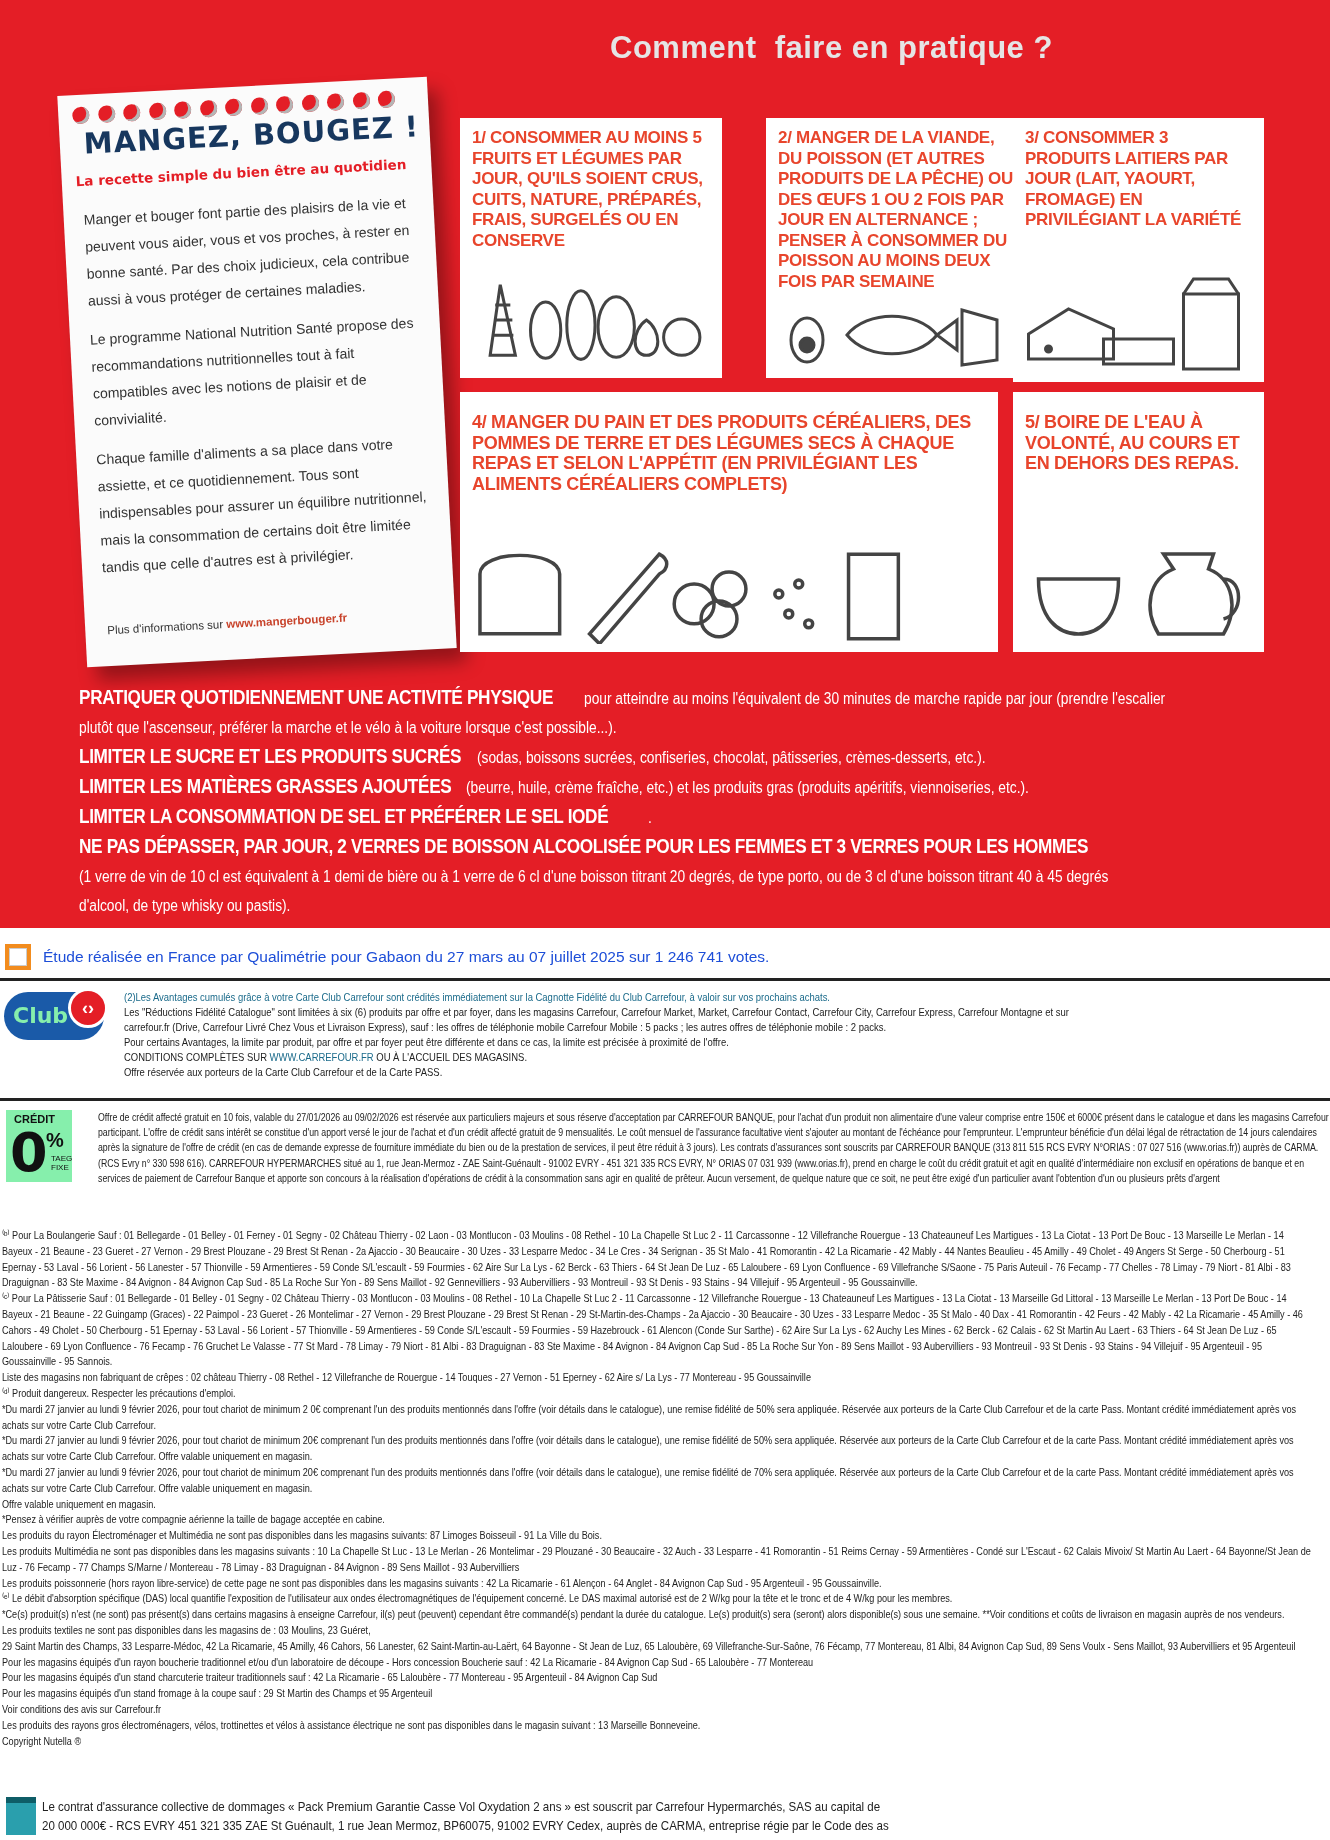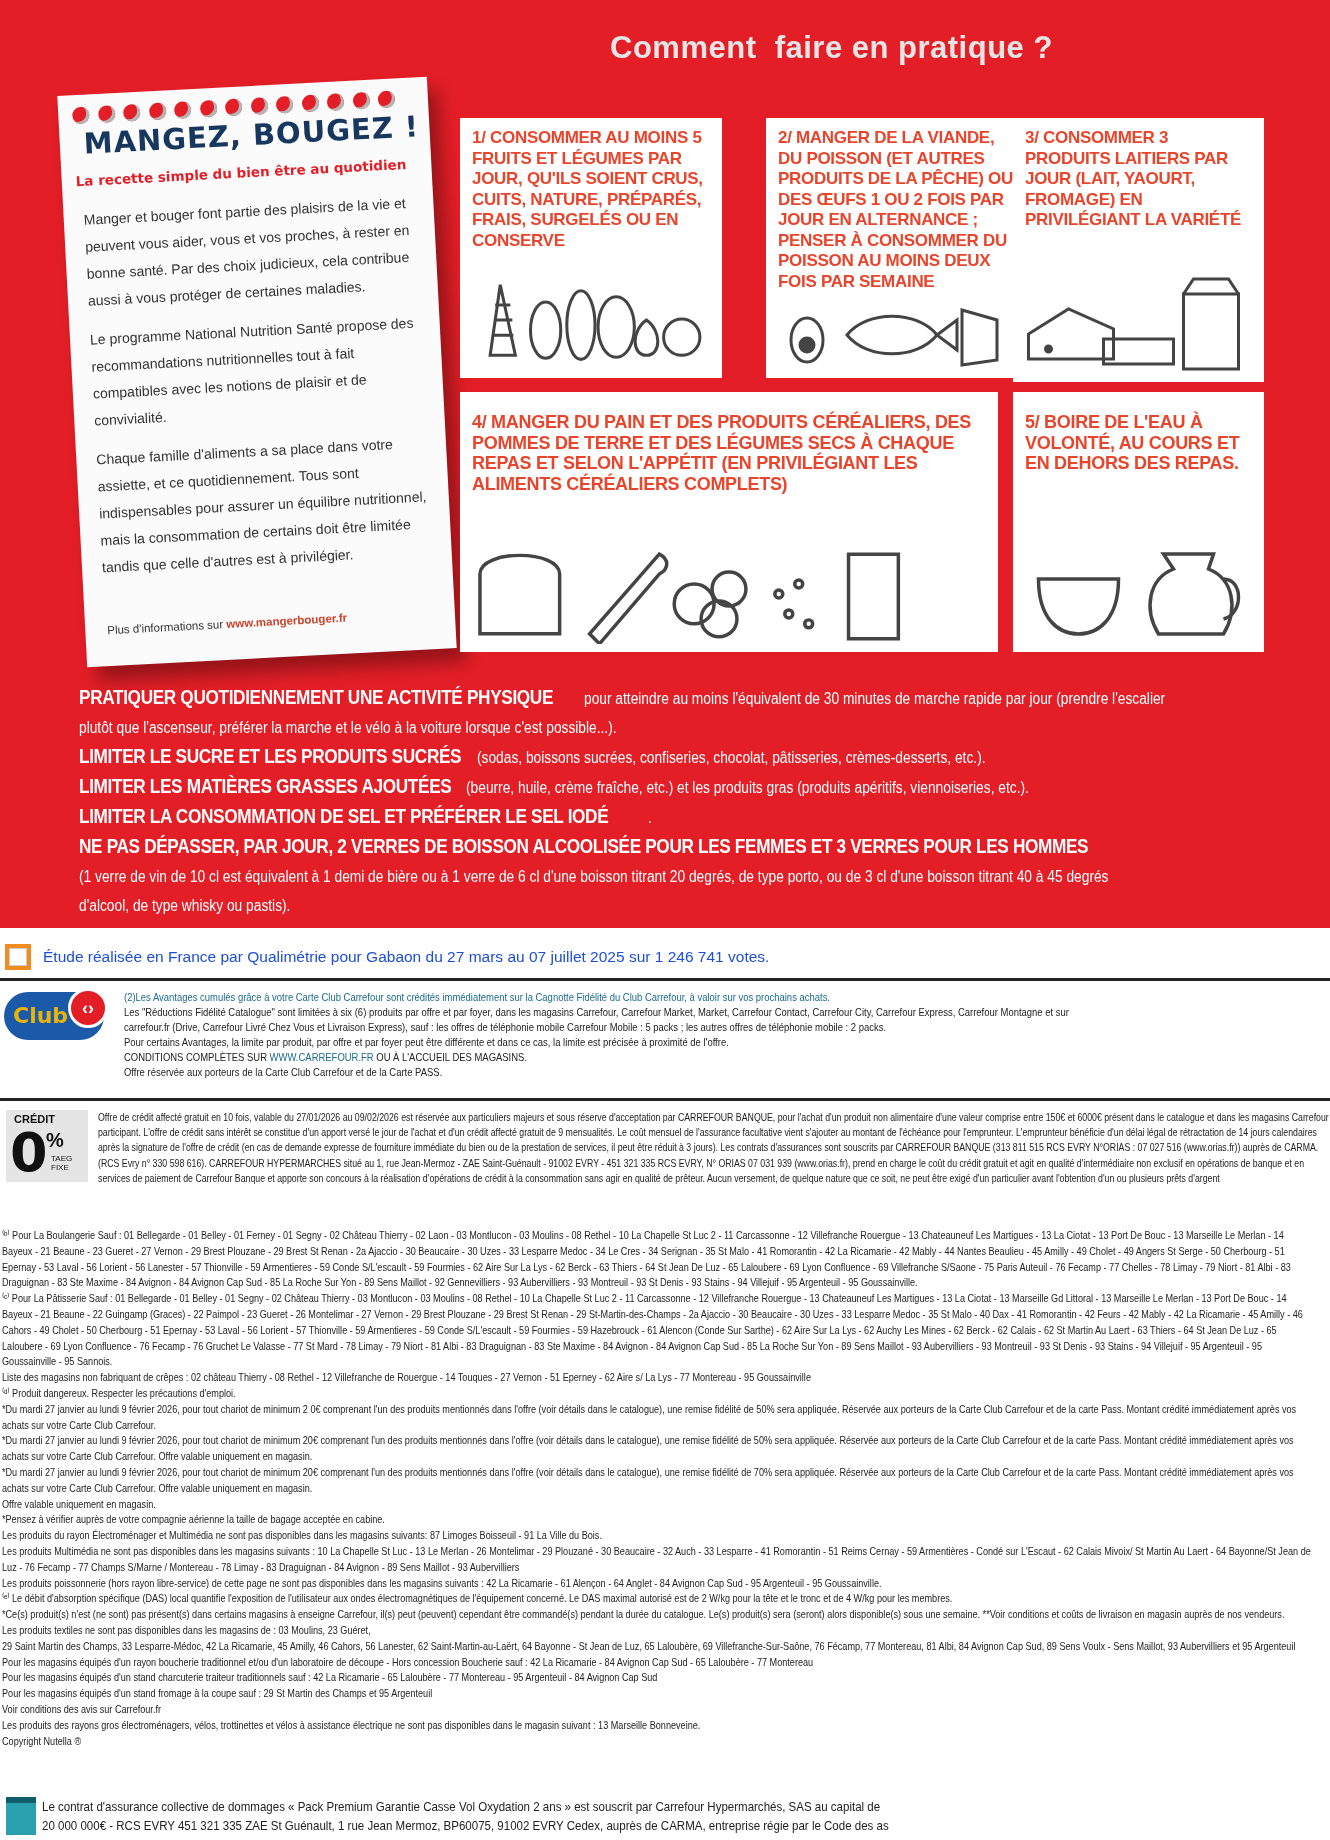--- a/index.html
+++ b/index.html
@@ -36,29 +36,29 @@
 
   
   .study-row { position: absolute; left: 0; top: 940px; width: 1330px; height: 34px; display: flex; align-items: center; }
   .study-badge { width: 26px; height: 26px; margin-left: 5px; background: #f28c1e; display: flex; align-items: center; justify-content: center; }
   .study-badge span { width: 18px; height: 18px; background: #fff; display: block; border: 1px solid #ccc; }
   .study-text { margin-left: 12px; font-size: 15.5px; color: #1d4ed8; }
   .rule { position: absolute; left: 0; width: 1330px; height: 3px; background: #222; }
 
   
   .club-logo { position: absolute; left: 4px; top: 992px; width: 100px; height: 48px; background: #1a5aa8; border-radius: 24px; }
-  .club-logo .club-word { position: absolute; left: 9px; top: 11px; font-size: 22px; font-weight: 900; color: #eab308; font-family: "DejaVu Sans", sans-serif; }
+  .club-logo .club-word { position: absolute; left: 9px; top: 11px; font-size: 22px; font-weight: 900; color: #86efac; font-family: "DejaVu Sans", sans-serif; }
   .club-logo .club-bubble { position: absolute; right: -4px; top: -4px; width: 40px; height: 40px; border-radius: 50%; background: #e41e26; border: 3px solid #fff; display:flex; align-items:center; justify-content:center; color:#fff; font-weight:bold; font-size:18px; }
   .fine { position: absolute; font-family: "Liberation Sans", sans-serif; font-size: 11px; line-height: 15px; color: #222; transform: scaleX(0.86); transform-origin: left top; }
   .club-text { left: 124px; top: 990px; width: 1390px; }
   .club-text .lead { color: #1a6a8a; }
   .club-text .url { color: #1a6a8a; }
 
   
-  .credit-badge { position: absolute; left: 6px; top: 1110px; width: 82px; height: 72px; background: #e5e5e5; }
+  .credit-badge { position: absolute; left: 6px; top: 1110px; width: 66px; height: 72px; background: #86efac; }
   .credit-badge .c-title { position: absolute; left: 8px; top: 3px; font-size: 11px; font-weight: 900; color: #111; }
   .credit-badge .c-zero { position: absolute; left: 4px; top: 14px; font-size: 54px; font-weight: 900; color: #111; font-family: "DejaVu Sans", sans-serif; line-height: 58px; }
   .credit-badge .c-pct { position: absolute; left: 40px; top: 19px; font-size: 20px; font-weight: 900; color: #111; }
   .credit-badge .c-taeg { position: absolute; left: 45px; top: 44px; font-size: 8px; color: #111; line-height: 9px; }
   .credit-text { left: 98px; top: 1110px; width: 1435px; font-size: 10.2px; line-height: 15.2px; }
 
   
   .legal { left: 2px; top: 1228px; width: 1525px; font-size: 10.6px; line-height: 15.8px; }
   .legal p { margin: 0; }
 

